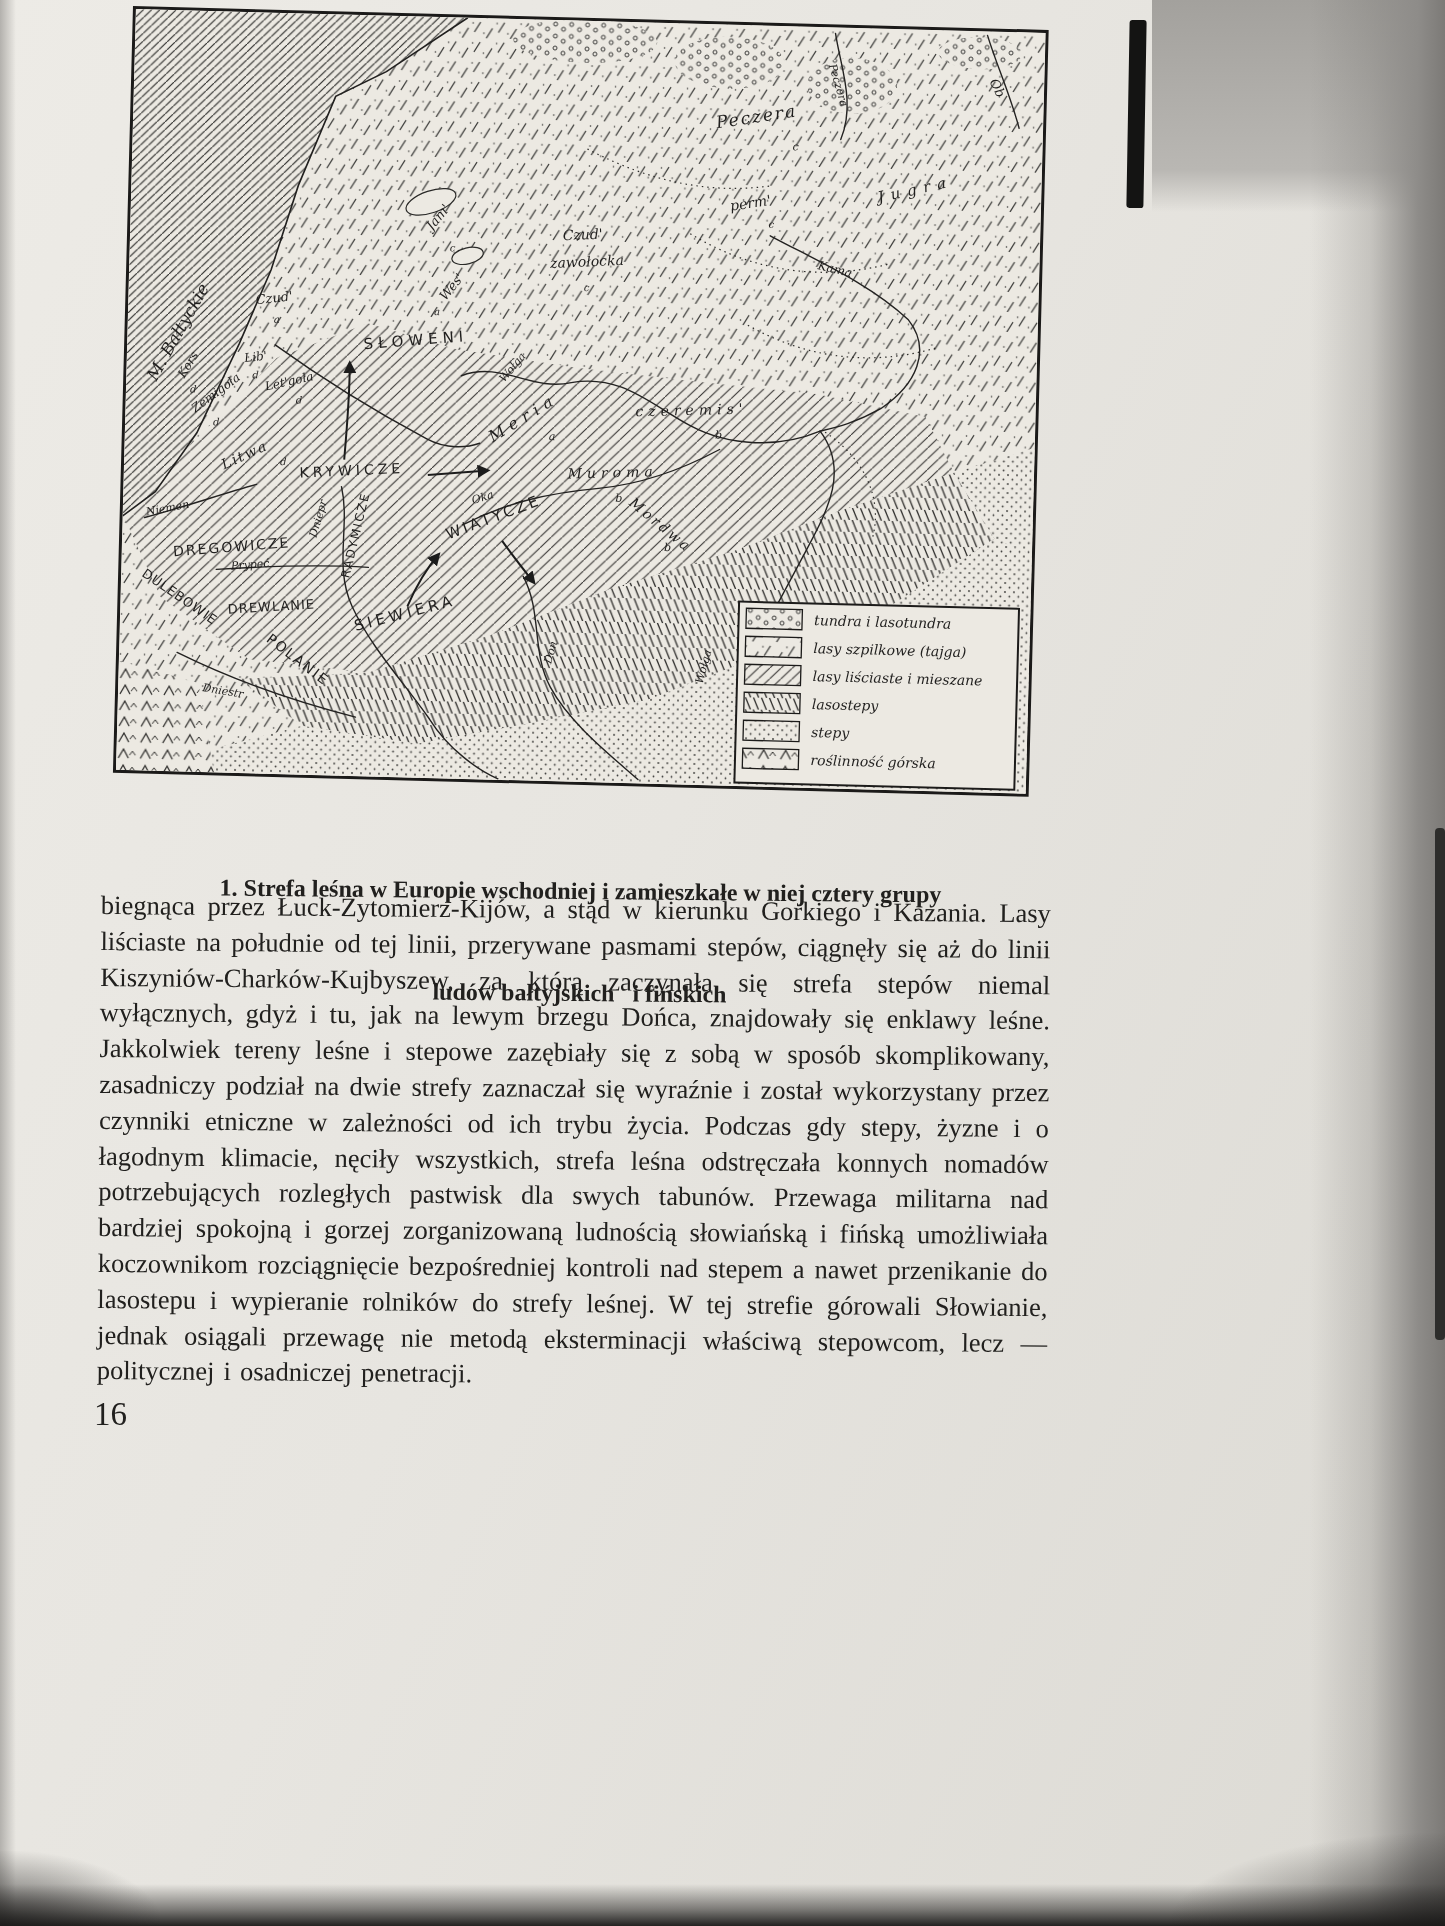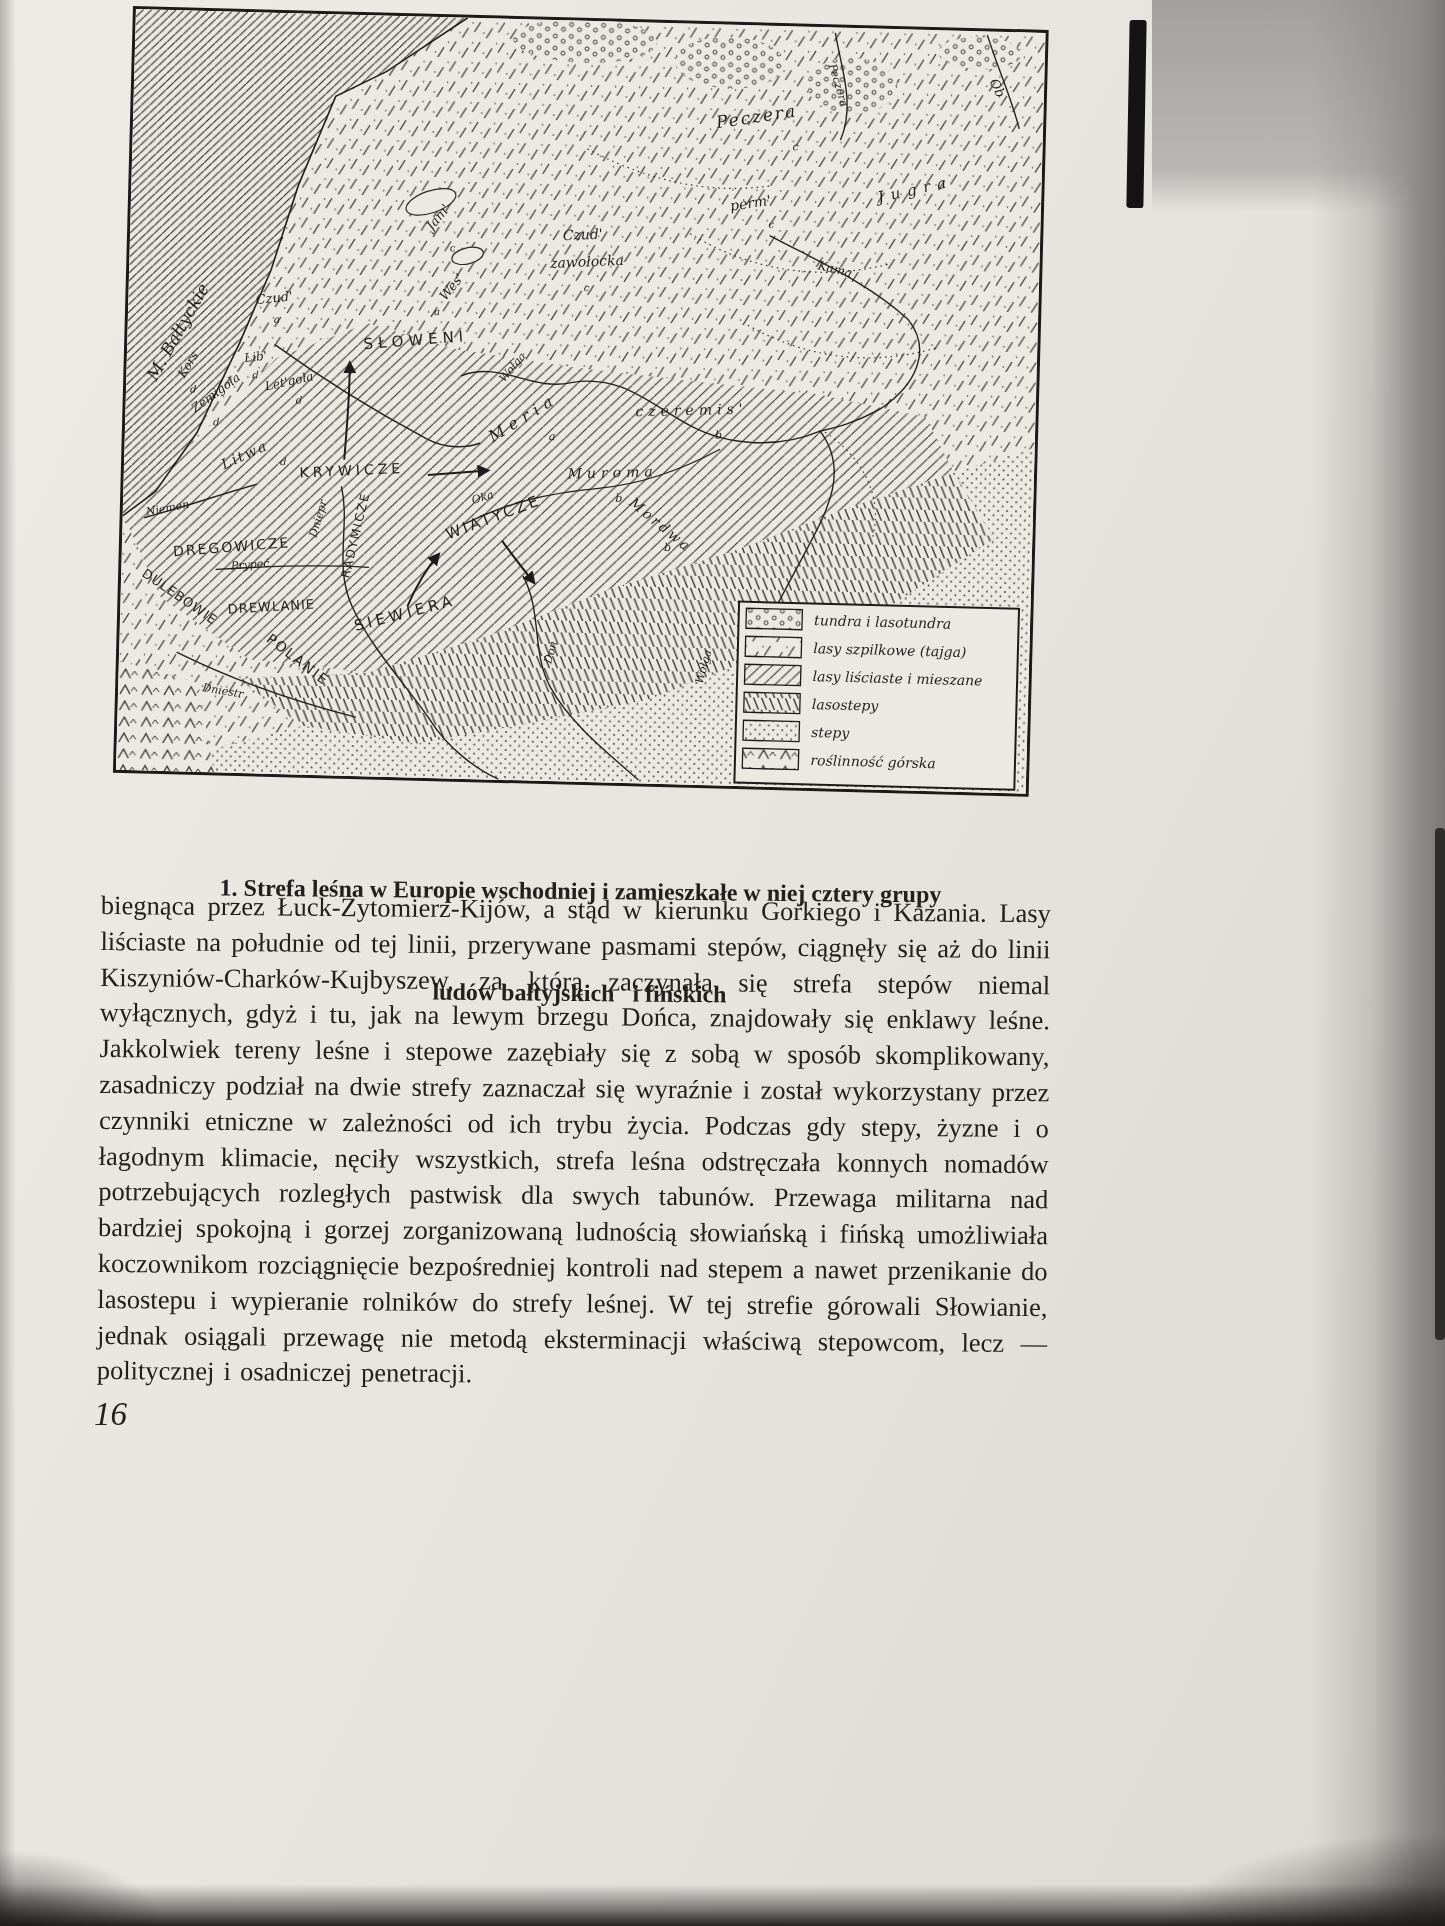--- a/index.html
+++ b/index.html
@@ -29,21 +29,21 @@
   .ml{font-family:"DejaVu Serif",serif;font-style:italic;fill:#201f1e;}
   .mt{font-family:"DejaVu Sans",sans-serif;fill:#201f1e;}
   .leg{font-family:"DejaVu Serif",serif;font-style:italic;font-size:14px;fill:#201f1e;}
 
   .caption{position:absolute;left:170px;top:806px;width:820px;text-align:center;
     font-size:24px;line-height:34px;font-weight:bold;color:#21201e;
     transform:rotate(.55deg);white-space:pre-wrap;}
   .body-text{position:absolute;left:101px;top:888px;width:950px;margin:0;
     font-size:26.5px;line-height:35.8px;text-align:justify;color:#21201e;
     transform:rotate(.5deg);transform-origin:0 0;word-spacing:2.5px;}
-  .page-number{position:absolute;left:94px;top:1396px;font-size:33px;color:#21201e;font-style:italic;}
+  .page-number{position:absolute;left:94px;top:1396px;font-size:33px;color:#21201e;}
 </style>
 </head>
 <body>
 
 <div class="photo">
 
   <figure class="map-figure">
     <svg viewBox="0 0 910 761" xmlns="http://www.w3.org/2000/svg">
       <defs>
         <marker id="arrow" viewBox="0 0 10 10" refX="8" refY="5" markerWidth="6.5" markerHeight="6.5" orient="auto-start-reverse">

